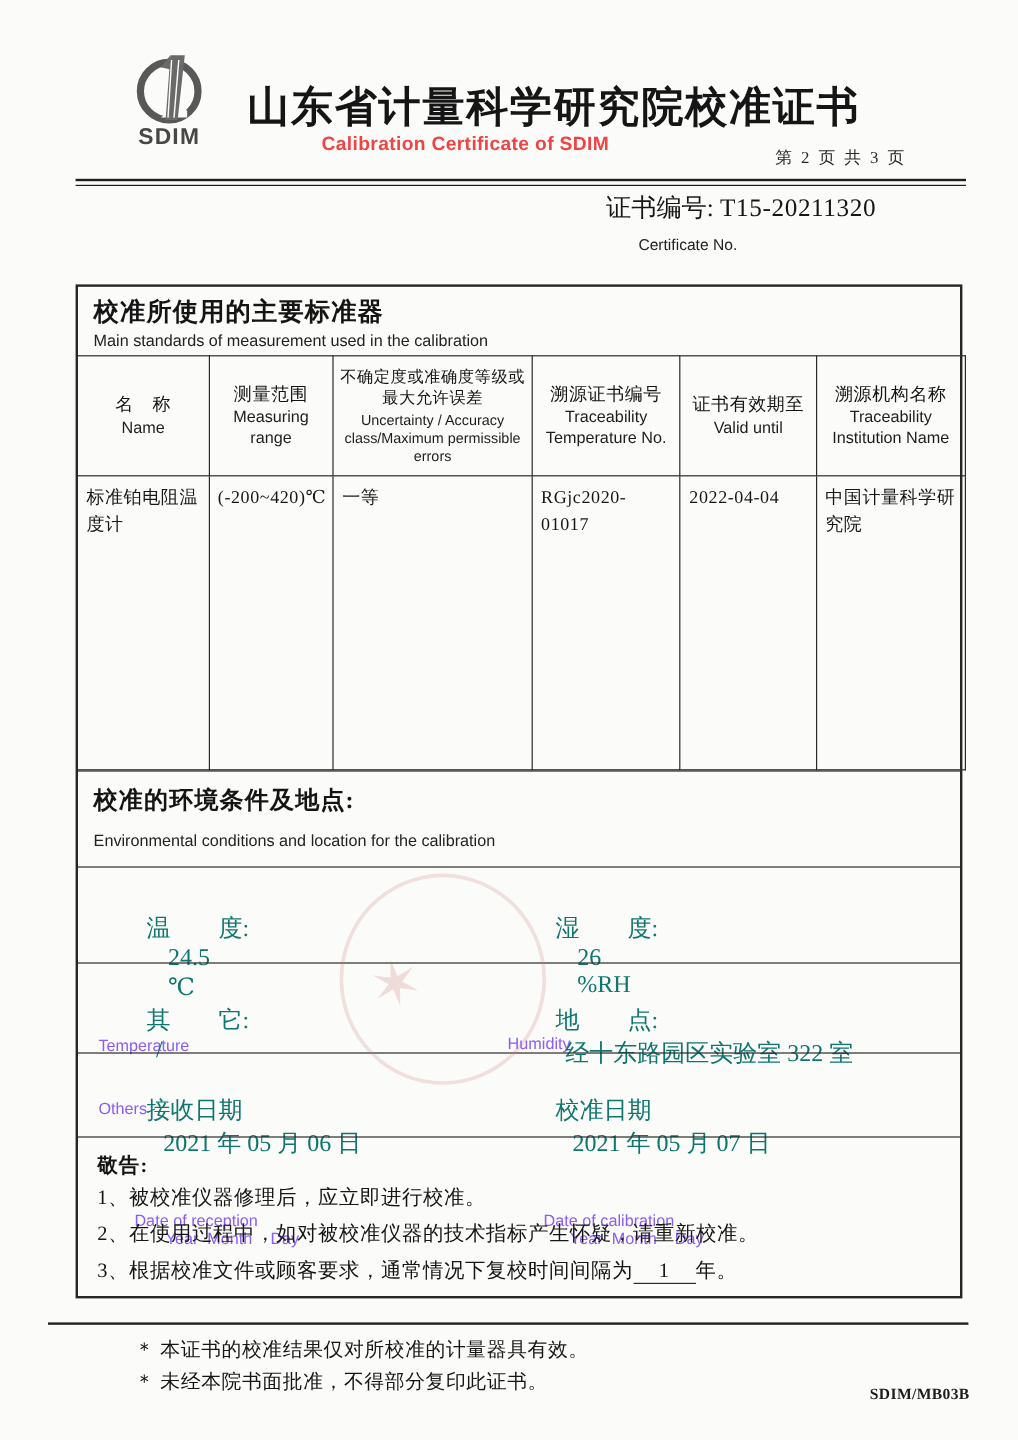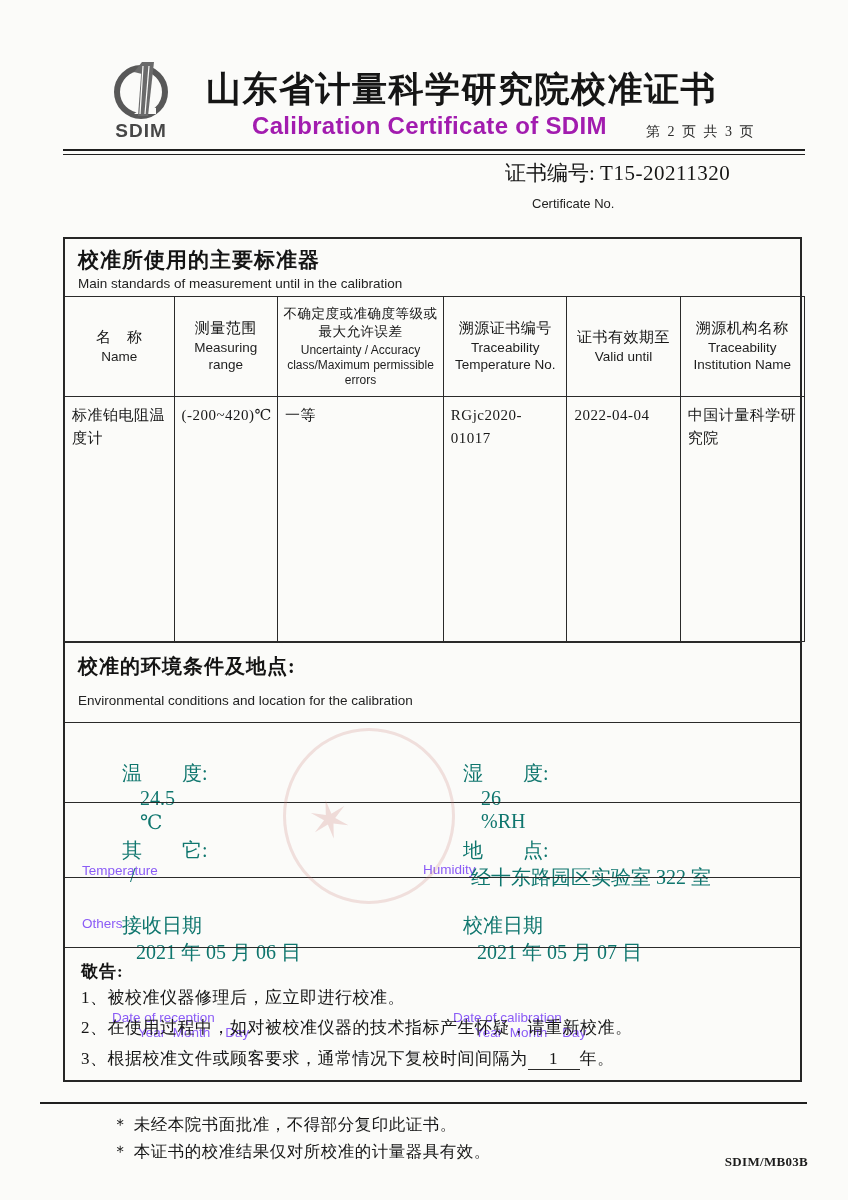--- a/index.html
+++ b/index.html
@@ -7,28 +7,28 @@
   body {
     position:relative;
     background:#fbfbf9;
     color:#1b1b1b;
     font-family:"Liberation Serif","DejaVu Serif",serif;
     overflow:hidden;
   }
   .sans { font-family:"Liberation Sans","DejaVu Sans",sans-serif; }
 
   
-  .logo { position:absolute; left:96px; top:60px; width:90px; text-align:center; }
+  .logo { position:absolute; left:96px; top:44px; width:90px; text-align:center; }
   .logo svg { display:block; margin:0 auto; }
   .logo-text { font-family:"Liberation Sans","DejaVu Sans",sans-serif; font-weight:bold;
                font-size:19px; letter-spacing:1px; color:#474747; margin-top:-6px; }
   .title-cn { position:absolute; left:206px; top:66px; font-size:35px; font-weight:bold;
               letter-spacing:1.5px; color:#151515; white-space:nowrap; }
-  .title-en { position:absolute; left:252px; top:112px; font-size:24px; font-weight:bold;
-              color:#a21caf; white-space:nowrap; letter-spacing:0.3px; }
+  .title-en { position:absolute; left:268px; top:112px; font-size:16px; font-weight:bold;
+              color:#ef4444; white-space:nowrap; letter-spacing:0.3px; }
   .page-info { position:absolute; left:646px; top:123px; font-size:14px; letter-spacing:2px;
                color:#2a2a2a; white-space:nowrap; }
   .header-rule { position:absolute; left:63px; top:149px; width:742px; height:6px;
                  border-top:2.5px solid #1f1f1f; border-bottom:1.5px solid #1f1f1f; }
   .cert-no { position:absolute; left:505px; top:159px; font-size:21px; color:#161616; white-space:nowrap; }
   .cert-no .num { letter-spacing:0.5px; }
   .cert-no-en { position:absolute; left:532px; top:196px; font-size:13px; color:#222; }
 
   
   .main-box { position:absolute; left:63px; top:237px; width:739px; height:845px;
@@ -117,21 +117,21 @@
 <div class="cert-no">
   <span>证书编号:</span>
   <span class="num">T15-20211320</span>
 </div>
 <div class="cert-no-en sans">Certificate No.</div>
 
 <div class="main-box">
 
   <div class="sec1-head">
     <div class="sec-title-cn">校准所使用的主要标准器</div>
-    <div class="sec-title-en sans">Main standards of measurement until in the calibration</div>
+    <div class="sec-title-en sans">Main standards of measurement used in the calibration</div>
   </div>
 
   <table class="std">
     <colgroup>
         <col class="c1">
         <col class="c2">
         <col class="c3">
         <col class="c4">
         <col class="c5">
         <col class="c6">
@@ -247,16 +247,16 @@
       <span>3、根据校准文件或顾客要求，通常情况下复校时间间隔为</span><span class="uline">1</span><span>年。</span>
     </div>
   </div>
 </div>
 
 <div class="stamp"></div>
 <div class="stamp-star">✶</div>
 
 <div class="footer-rule"></div>
 <div class="footer-notes">
+  <div class="footer-note">＊ 本证书的校准结果仅对所校准的计量器具有效。</div>
   <div class="footer-note">＊ 未经本院书面批准，不得部分复印此证书。</div>
-  <div class="footer-note">＊ 本证书的校准结果仅对所校准的计量器具有效。</div>
 </div>
 <div class="form-code">SDIM/MB03B</div>
 
 </body></html>

